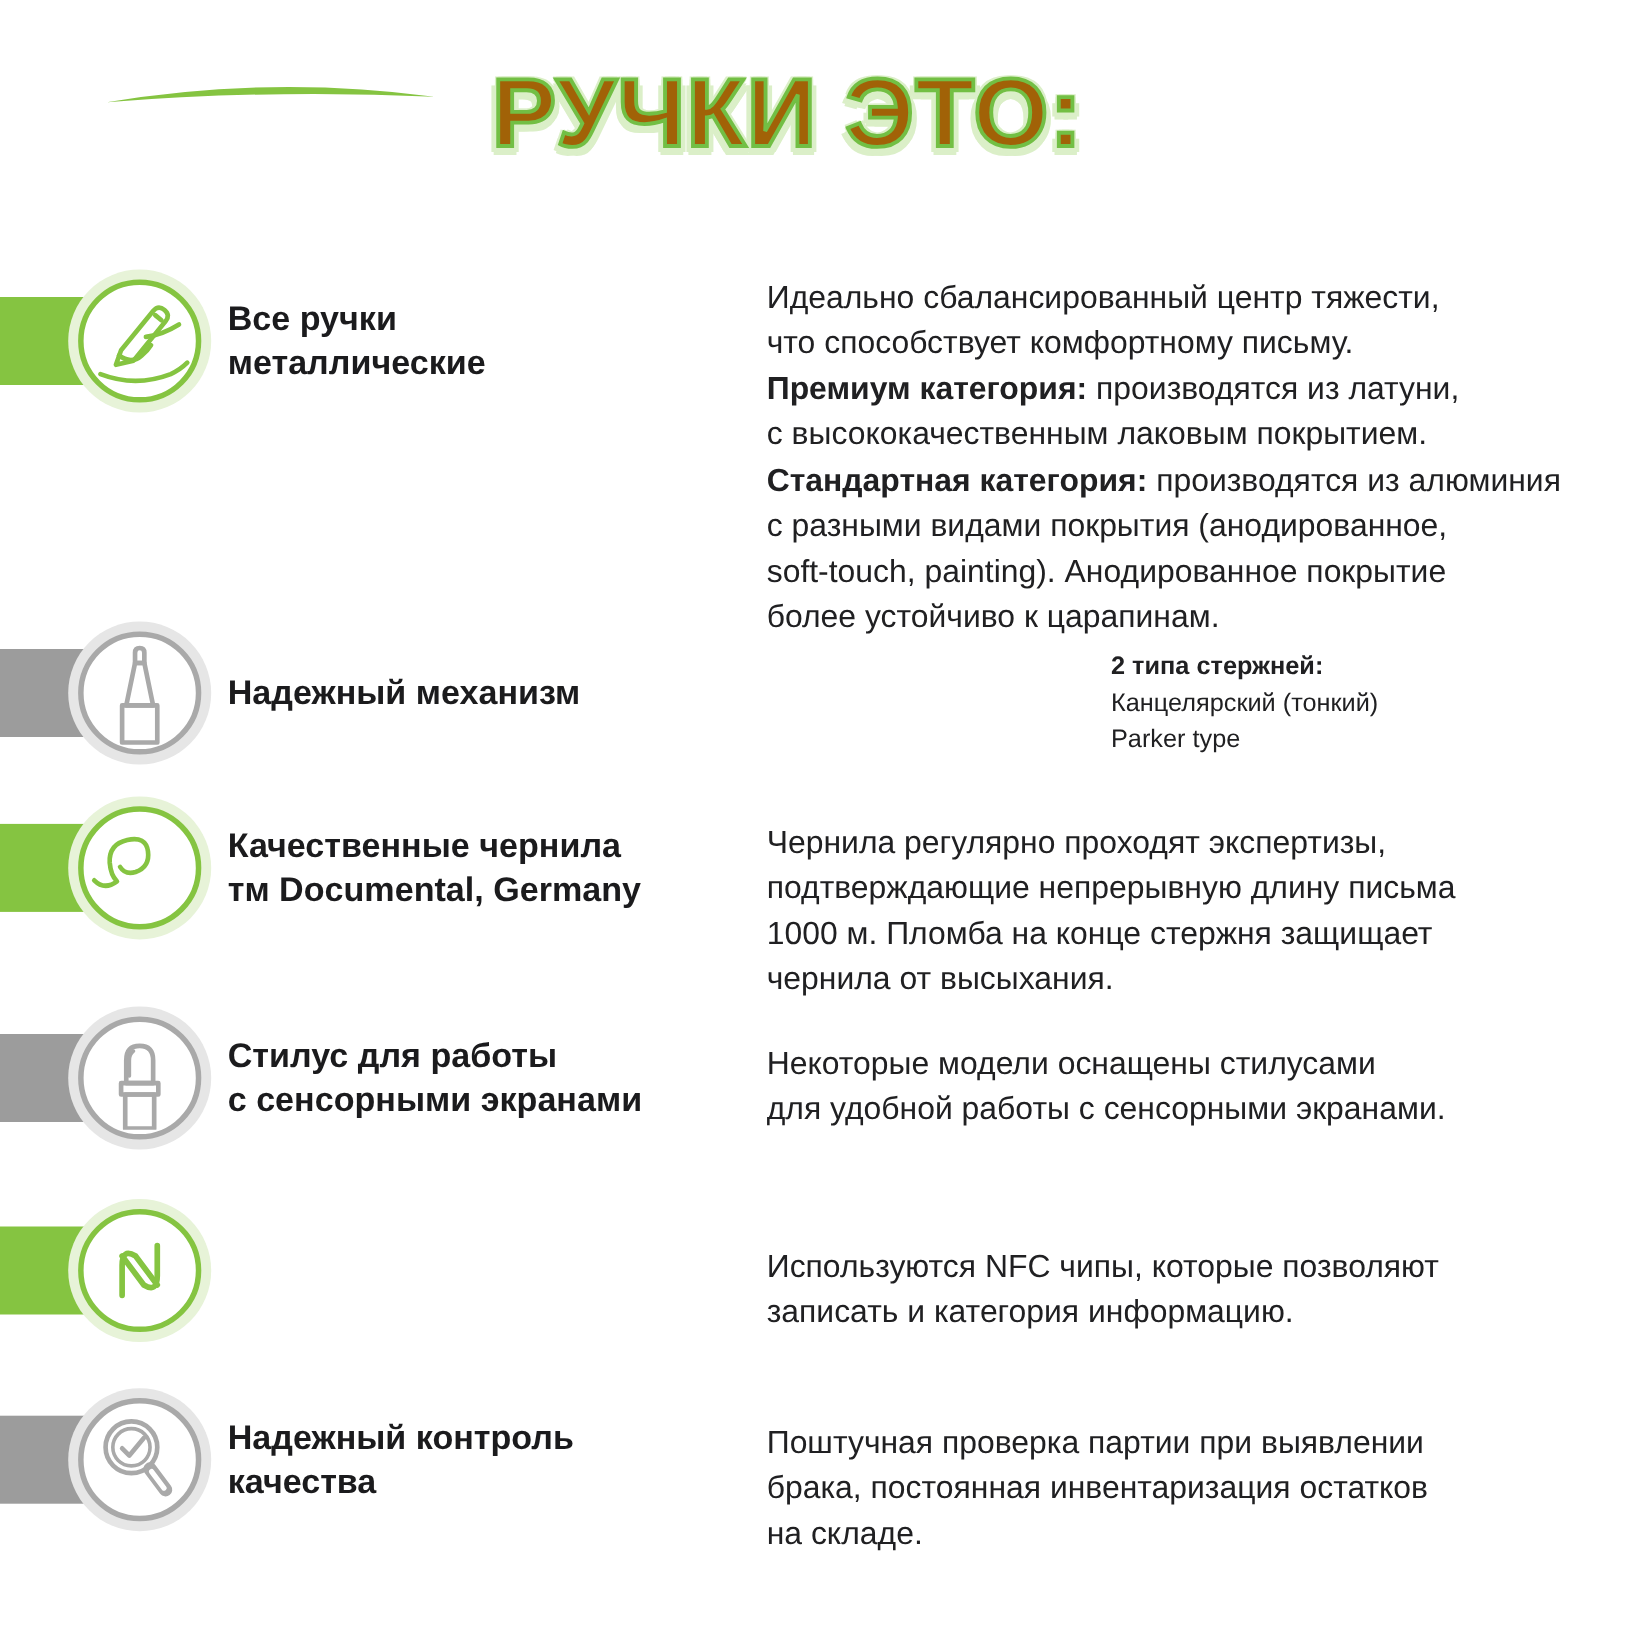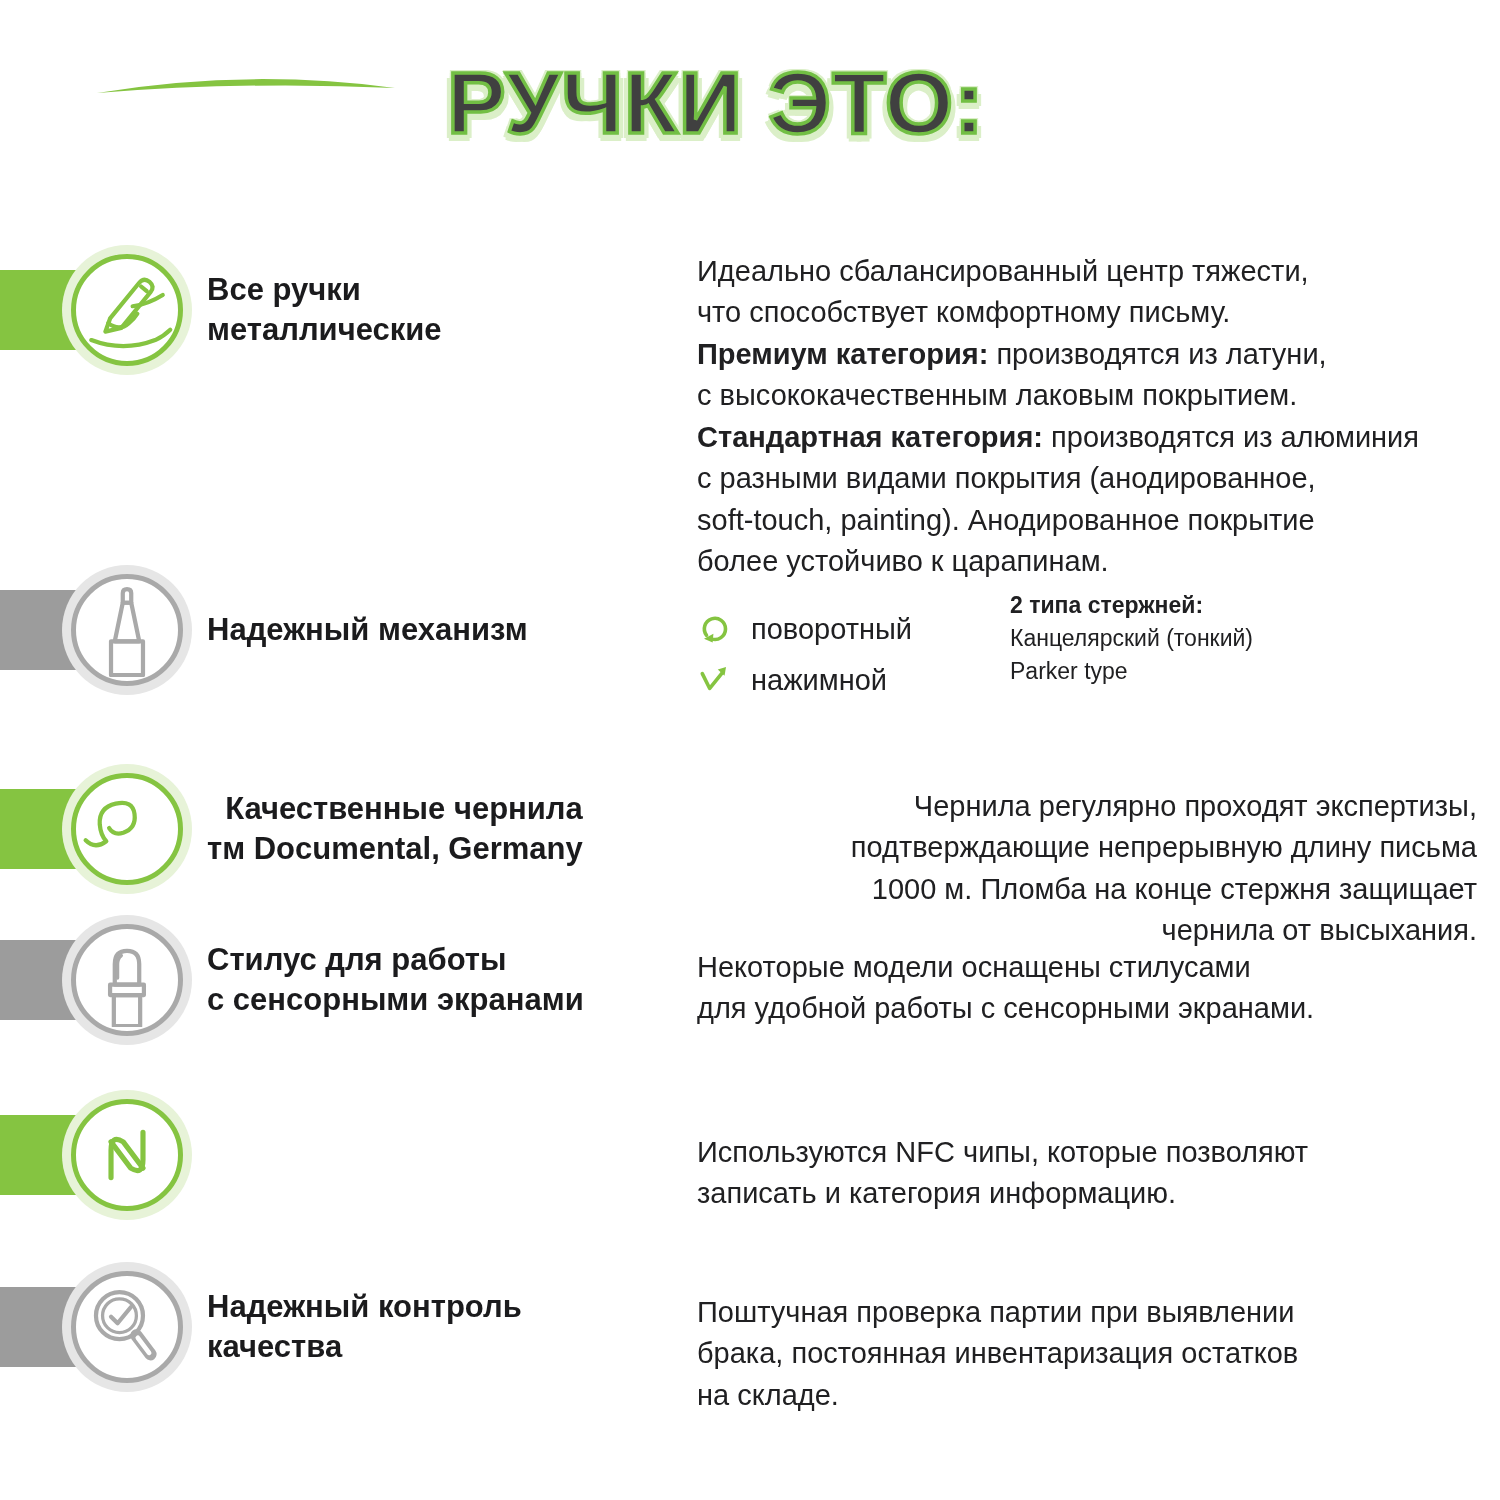--- a/index.html
+++ b/index.html
@@ -6,21 +6,21 @@
   .page{position:relative;width:1500px;height:1500px;background:#ffffff;overflow:hidden;
         font-family:"Liberation Sans",sans-serif;color:#202020;}
 
   
   .logo{position:absolute;left:95px;top:62px;width:310px;}
   .logo-text{color:#85C441;font-size:56px;font-weight:700;font-style:italic;line-height:1;letter-spacing:-1px;white-space:nowrap;}
   .logo-reg{font-size:20px;vertical-align:super;font-style:normal;font-weight:700;}
   .logo-swoosh{display:block;margin-top:12px;}
 
   .title{position:absolute;left:447px;top:52px;font-size:88px;font-weight:800;letter-spacing:1px;
-         color:#404040;-webkit-text-stroke:3.5px #72BF44;white-space:nowrap;
+         color:#a16207;-webkit-text-stroke:3.5px #72BF44;white-space:nowrap;
          text-shadow:
            3px 0 0 #DBEFC8,-3px 0 0 #DBEFC8,0 3px 0 #DBEFC8,0 -3px 0 #DBEFC8,
            3px 3px 0 #DBEFC8,-3px 3px 0 #DBEFC8,3px -3px 0 #DBEFC8,-3px -3px 0 #DBEFC8,
            6px 5px 0 #DBEFC8,-6px 5px 0 #DBEFC8,0 7px 0 #DBEFC8,4px 8px 0 #DBEFC8,-4px 8px 0 #DBEFC8;}
 
   
   .row{position:absolute;left:0;width:1500px;height:130px;}
   .band{position:absolute;left:0;top:25px;width:100px;height:80px;z-index:0;}
   .row.green .band{background:#85C441;}
   .row.gray  .band{background:#9C9C9C;}
@@ -94,44 +94,28 @@
     <div class="badge">
       <div class="badge-inner">
         <svg class="icon" viewBox="0 0 100 100">
           <path class="stk" stroke-width="4.5" d="M45.5 21 V11 Q45.5 6.5 50 6.5 Q54.5 6.5 54.5 11 V21 Z"></path>
           <path class="stk" stroke-width="4.5" d="M45.5 21 L37 62 H63 L54.5 21 Z"></path>
           <path class="stk" stroke-width="4.5" d="M33 62 H67 V98 H33 Z"></path>
         </svg>
       </div>
     </div>
     <div class="heading">Надежный механизм</div>
-    <div class="mech-options">
-      <div class="mech-option">
-        <svg class="mech-icon" viewBox="0 0 34 34">
-          <path d="M9 23 A10 10 0 1 1 13.5 26.3"></path>
-          <path class="head" d="M15.5 21.5 L14.8 29.8 L6.6 26.2 Z"></path>
-        </svg>
-        <span>поворотный</span>
-      </div>
-      <div class="mech-option">
-        <svg class="mech-icon" viewBox="0 0 34 34">
-          <path d="M5 11 L12 25 L24 10"></path>
-          <path class="head" d="M19.6 7.2 L27.4 4.8 L26 13 Z"></path>
-        </svg>
-        <span>нажимной</span>
-      </div>
-    </div>
     <div class="refills">
       <div class="refills-title">2 типа стержней:</div>
       <div class="refills-list">Канцелярский (тонкий)
 Parker type</div>
     </div>
   </div>
 
-  <div class="row green" style="top:764px;text-align:right;">
+  <div class="row green" style="top:724px;">
     <div class="band"></div>
     <div class="badge">
       <div class="badge-inner">
         <svg class="icon" viewBox="0 0 100 100">
           <path class="stk" stroke-width="4.5" d="M6 62 Q16 72 28 63 Q22 57 21 45 Q20 27 38 23 Q56 19 58 34 Q60 49 46 54 Q36 57 31 49"></path>
         </svg>
       </div>
     </div>
     <div class="heading">Качественные чернила
 тм Documental, Germany</div>

